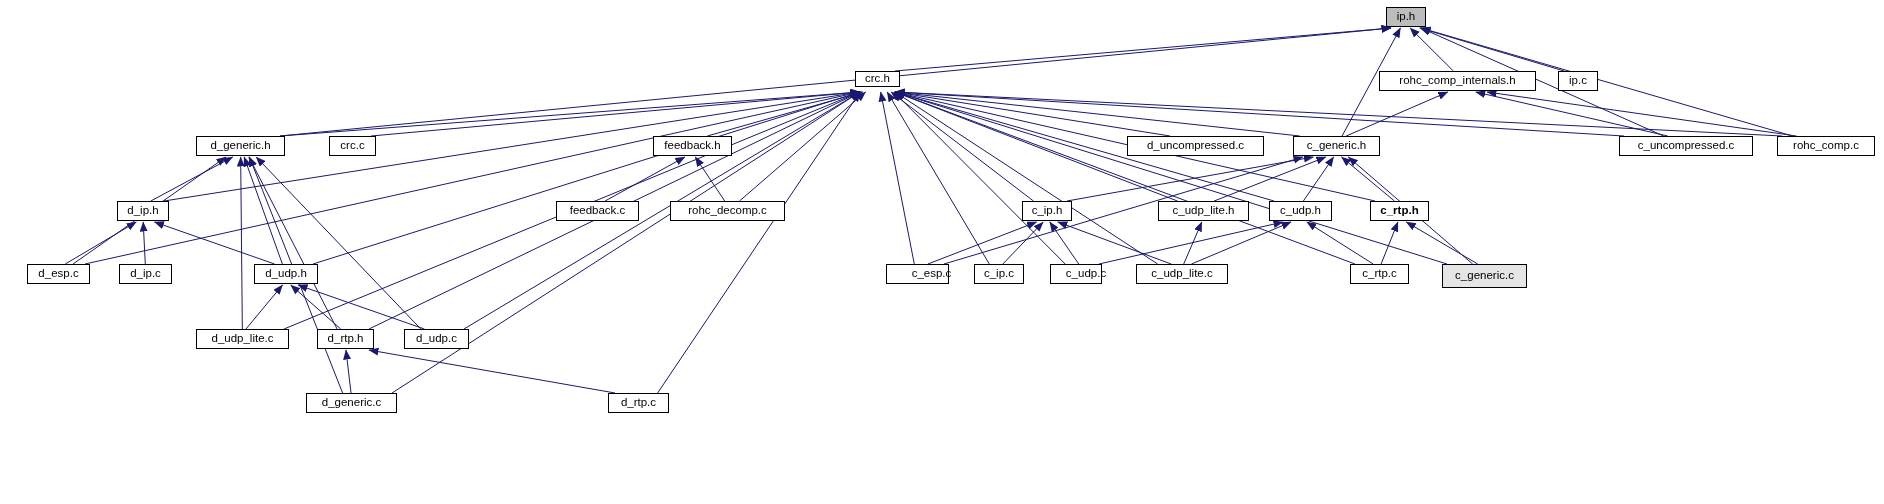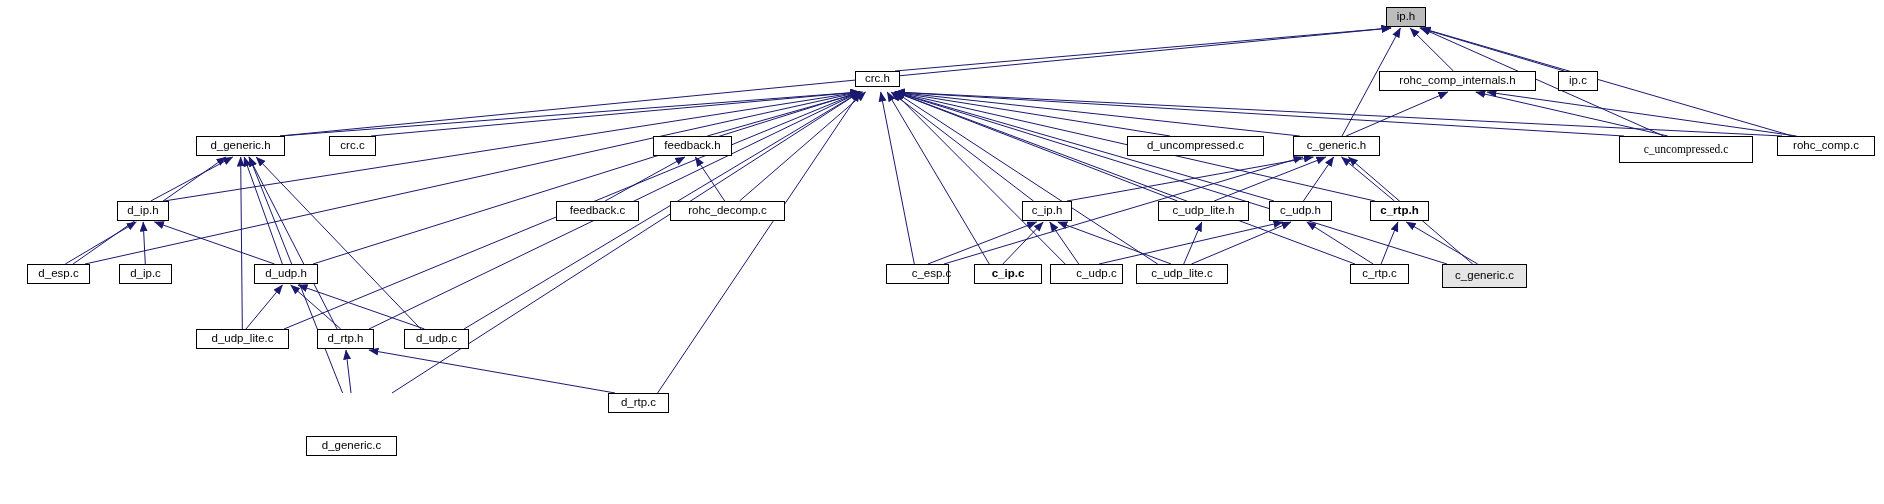--- a/index.html
+++ b/index.html
@@ -124,36 +124,36 @@
 
 <div class="node highlighted" style="left: 1386px; top: 7px; width: 40px; height: 20px; border-color: rgb(0, 0, 0); background: rgb(188, 188, 188); color: rgb(0, 0, 0);">ip.h</div>
     <div class="node" style="left: 855px; top: 71px; width: 45px; height: 16px; border-color: rgb(0, 0, 0); background: rgb(255, 255, 255); color: rgb(0, 0, 0);">crc.h</div>
     <div class="node" style="left: 1379px; top: 71px; width: 157px; height: 20px; border-color: rgb(0, 0, 0); background: rgb(255, 255, 255); color: rgb(0, 0, 0);">rohc_comp_internals.h</div>
     <div class="node" style="left: 1558px; top: 71px; width: 40px; height: 20px; border-color: rgb(0, 0, 0); background: rgb(255, 255, 255); color: rgb(0, 0, 0);">ip.c</div>
     <div class="node" style="left: 196px; top: 136px; width: 89px; height: 20px; border-color: rgb(0, 0, 0); background: rgb(255, 255, 255); color: rgb(0, 0, 0);">d_generic.h</div>
     <div class="node" style="left: 329px; top: 136px; width: 47px; height: 20px; border-color: rgb(0, 0, 0); background: rgb(255, 255, 255); color: rgb(0, 0, 0);">crc.c</div>
     <div class="node" style="left: 653px; top: 136px; width: 79px; height: 20px; border-color: rgb(0, 0, 0); background: rgb(255, 255, 255); color: rgb(0, 0, 0);">feedback.h</div>
     <div class="node" style="left: 1127px; top: 136px; width: 137px; height: 20px; border-color: rgb(0, 0, 0); background: rgb(255, 255, 255); color: rgb(0, 0, 0);">d_uncompressed.c</div>
     <div class="node" style="left: 1293px; top: 136px; width: 87px; height: 20px; border-color: rgb(0, 0, 0); background: rgb(255, 255, 255); color: rgb(0, 0, 0);">c_generic.h</div>
-    <div class="node" style="left: 1619px; top: 136px; width: 134px; height: 27px; border-color: rgb(0, 0, 0); background: rgb(255, 255, 255); color: rgb(0, 0, 0); font-family: Liberation Serif, serif;">c_uncompressed.c</div>
+    <div class="node" style="left: 1619px; top: 136px; width: 134px; height: 20px; border-color: rgb(0, 0, 0); background: rgb(255, 255, 255); color: rgb(0, 0, 0);">c_uncompressed.c</div>
     <div class="node" style="left: 1777px; top: 136px; width: 98px; height: 20px; border-color: rgb(0, 0, 0); background: rgb(255, 255, 255); color: rgb(0, 0, 0);">rohc_comp.c</div>
     <div class="node" style="left: 117px; top: 201px; width: 52px; height: 20px; border-color: rgb(0, 0, 0); background: rgb(255, 255, 255); color: rgb(0, 0, 0);">d_ip.h</div>
     <div class="node" style="left: 556px; top: 201px; width: 83px; height: 20px; border-color: rgb(0, 0, 0); background: rgb(255, 255, 255); color: rgb(0, 0, 0);">feedback.c</div>
     <div class="node" style="left: 670px; top: 201px; width: 115px; height: 20px; border-color: rgb(0, 0, 0); background: rgb(255, 255, 255); color: rgb(0, 0, 0);">rohc_decomp.c</div>
     <div class="node" style="left: 1022px; top: 201px; width: 50px; height: 20px; border-color: rgb(0, 0, 0); background: rgb(255, 255, 255); color: rgb(0, 0, 0);">c_ip.h</div>
     <div class="node" style="left: 1158px; top: 201px; width: 91px; height: 20px; border-color: rgb(0, 0, 0); background: rgb(255, 255, 255); color: rgb(0, 0, 0);">c_udp_lite.h</div>
     <div class="node" style="left: 1269px; top: 201px; width: 63px; height: 20px; border-color: rgb(0, 0, 0); background: rgb(255, 255, 255); color: rgb(0, 0, 0);">c_udp.h</div>
     <div class="node" style="left: 1370px; top: 201px; width: 59px; height: 20px; border-color: rgb(0, 0, 0); background: rgb(255, 255, 255); color: rgb(0, 0, 0); font-weight: bold;">c_rtp.h</div>
     <div class="node" style="left: 27px; top: 264px; width: 63px; height: 20px; border-color: rgb(0, 0, 0); background: rgb(255, 255, 255); color: rgb(0, 0, 0);">d_esp.c</div>
     <div class="node" style="left: 119px; top: 264px; width: 53px; height: 20px; border-color: rgb(0, 0, 0); background: rgb(255, 255, 255); color: rgb(0, 0, 0);">d_ip.c</div>
     <div class="node" style="left: 254px; top: 264px; width: 64px; height: 20px; border-color: rgb(0, 0, 0); background: rgb(255, 255, 255); color: rgb(0, 0, 0);">d_udp.h</div>
     <div class="node" style="left: 886px; top: 264px; width: 63px; height: 20px; border-color: rgb(0, 0, 0); background: rgb(255, 255, 255); color: rgb(0, 0, 0); padding-left: 28px;">c_esp.c</div>
-    <div class="node" style="left: 974px; top: 264px; width: 68px; height: 20px; border-color: rgb(0, 0, 0); background: rgb(255, 255, 255); color: rgb(0, 0, 0); font-weight: bold;">c_ip.c</div>
-    <div class="node" style="left: 1050px; top: 264px; width: 73px; height: 20px; border-color: rgb(0, 0, 0); background: rgb(255, 255, 255); color: rgb(0, 0, 0); padding-left: 20px;">c_udp.c</div>
+    <div class="node" style="left: 974px; top: 264px; width: 50px; height: 20px; border-color: rgb(0, 0, 0); background: rgb(255, 255, 255); color: rgb(0, 0, 0);">c_ip.c</div>
+    <div class="node" style="left: 1050px; top: 264px; width: 52px; height: 20px; border-color: rgb(0, 0, 0); background: rgb(255, 255, 255); color: rgb(0, 0, 0); padding-left: 20px;">c_udp.c</div>
     <div class="node" style="left: 1136px; top: 264px; width: 92px; height: 20px; border-color: rgb(0, 0, 0); background: rgb(255, 255, 255); color: rgb(0, 0, 0);">c_udp_lite.c</div>
     <div class="node" style="left: 1350px; top: 264px; width: 59px; height: 20px; border-color: rgb(0, 0, 0); background: rgb(255, 255, 255); color: rgb(0, 0, 0);">c_rtp.c</div>
     <div class="node" style="left: 1442px; top: 264px; width: 85px; height: 24px; border-color: rgb(0, 0, 0); background: #e5e5e5; color: rgb(0, 0, 0);">c_generic.c</div>
     <div class="node" style="left: 196px; top: 329px; width: 93px; height: 20px; border-color: rgb(0, 0, 0); background: rgb(255, 255, 255); color: rgb(0, 0, 0);">d_udp_lite.c</div>
     <div class="node" style="left: 317px; top: 329px; width: 57px; height: 20px; border-color: rgb(0, 0, 0); background: rgb(255, 255, 255); color: rgb(0, 0, 0);">d_rtp.h</div>
     <div class="node" style="left: 404px; top: 329px; width: 65px; height: 20px; border-color: rgb(0, 0, 0); background: rgb(255, 255, 255); color: rgb(0, 0, 0);">d_udp.c</div>
-    <div class="node" style="left: 306px; top: 393px; width: 91px; height: 20px; border-color: rgb(0, 0, 0); background: rgb(255, 255, 255); color: rgb(0, 0, 0); margin-top: 43px;">d_generic.c</div>
+    <div class="node" style="left: 306px; top: 393px; width: 91px; height: 20px; border-color: rgb(0, 0, 0); background: rgb(255, 255, 255); color: rgb(0, 0, 0);">d_generic.c</div>
     <div class="node" style="left: 608px; top: 393px; width: 61px; height: 20px; border-color: rgb(0, 0, 0); background: rgb(255, 255, 255); color: rgb(0, 0, 0);">d_rtp.c</div>
   </div>
 
 </body></html>

